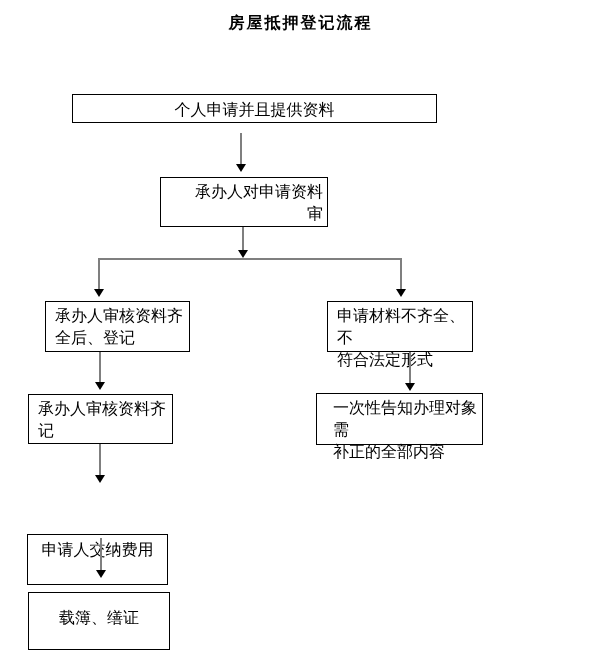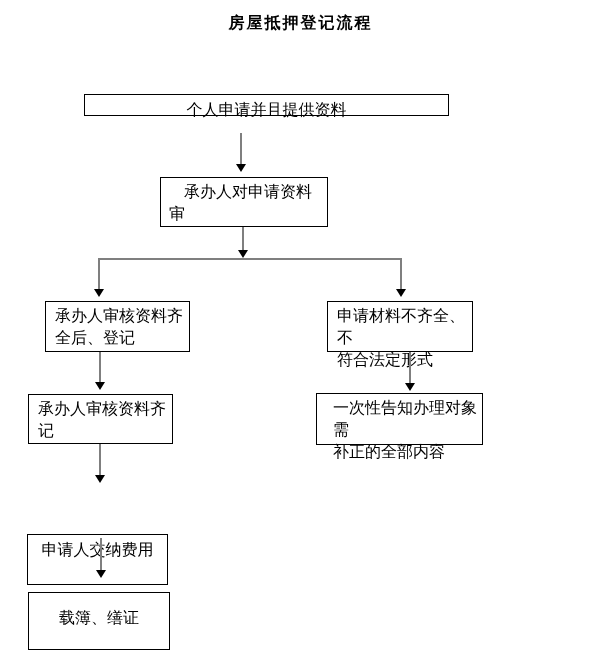--- a/index.html
+++ b/index.html
@@ -42,22 +42,22 @@
     background: var(--node-fill-color);
     font-size: 16px;
     line-height: 22px;
     color: var(--text-color);
   }
   .node .nline { display: block; }
   .node.center { text-align: center; }
   .node .first-indent { text-indent: 15px; }
 
   
-  .n-apply     { left: 72px;  top: 94px;  width: 365px; height: 22px; padding-top: 4px; margin-left: 12px; }
-  .n-review    { left: 160px; top: 177px; width: 168px; height: 50px; padding: 3px 4px 0 8px; }
+  .n-apply     { left: 72px;  top: 94px;  width: 365px; height: 29px; padding-top: 4px; }
+  .n-review    { left: 160px; top: 177px; width: 168px; height: 50px; padding: 3px 4px 0 8px; text-align: right; }
   .n-complete  { left: 28px;  top: 301px; width: 145px; height: 51px; padding: 3px 4px 0 9px; margin-left: 17px; }
   .n-incomplete{ left: 327px; top: 301px; width: 146px; height: 51px; padding: 3px 4px 17px 9px; }
   .n-leader    { left: 28px;  top: 394px; width: 145px; height: 50px; padding: 3px 4px 0 9px; }
   .n-notify    { left: 316px; top: 393px; width: 167px; height: 52px; padding: 3px 2px 0 16px; }
   .n-payfee    { left: 27px;  top: 487px; width: 141px; height: 51px; padding-top: 4px; margin-top: 47px; }
   .n-cert      { left: 28px;  top: 592px; width: 142px; height: 58px; padding-top: 14px; }
 
   .vline {
     position: absolute;
     width: 2px;

